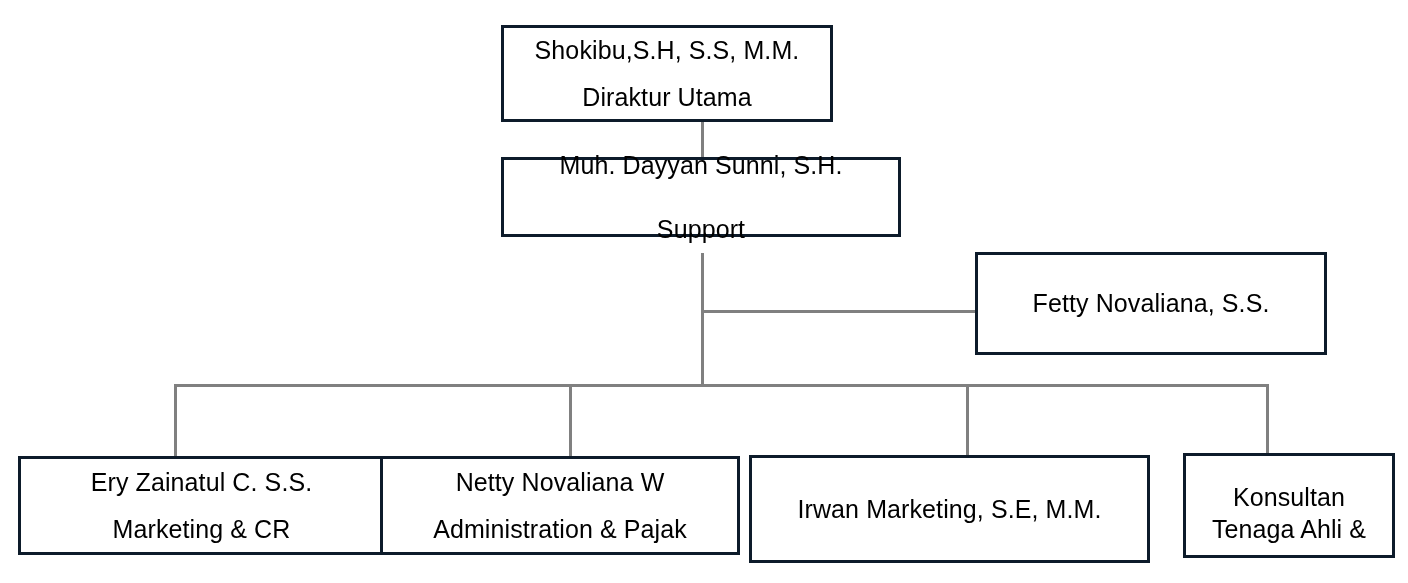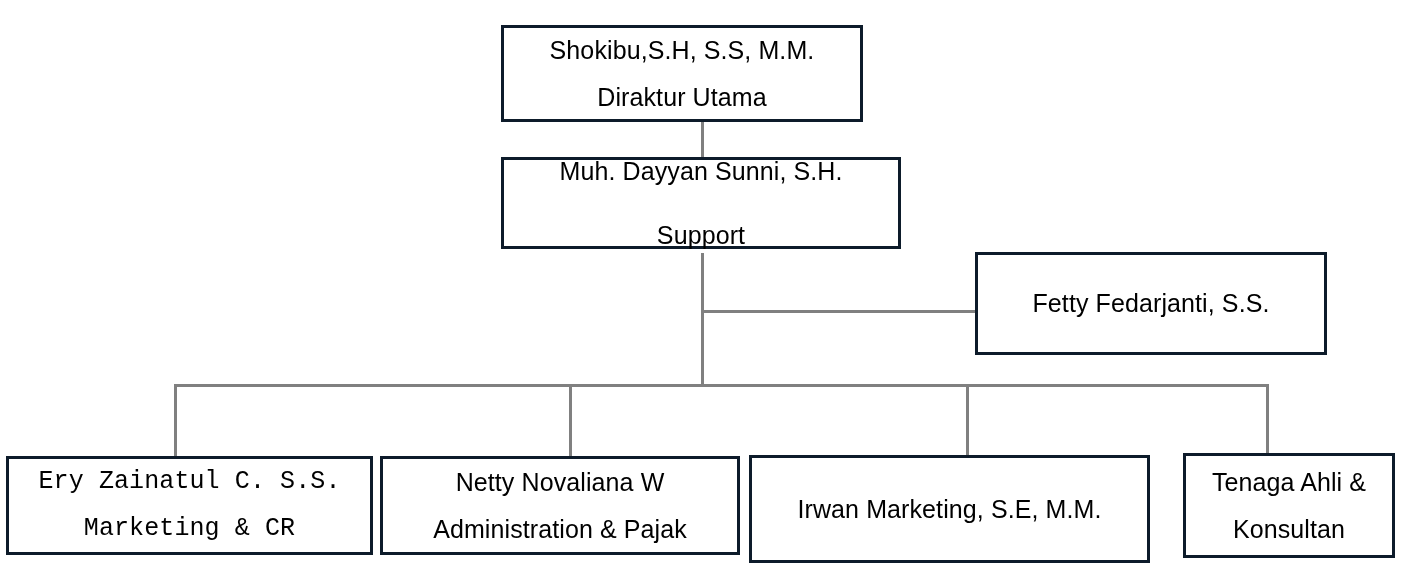--- a/index.html
+++ b/index.html
@@ -64,46 +64,46 @@
 
   <div class="connector h" style="left:701px; top:310px; width:277px;"></div>
 
   <div class="connector h" style="left:174px; top:384px; width:1095px;"></div>
 
   <div class="connector v" style="left:174px; top:384px; height:73px;"></div>
   <div class="connector v" style="left:569px; top:384px; height:73px;"></div>
   <div class="connector v" style="left:966px; top:384px; height:73px;"></div>
   <div class="connector v" style="left:1266px; top:384px; height:70px;"></div>
 
-  <div class="node-box" style="left:501px; top:25px; width:362px; height:97px;">
+  <div class="node-box" style="left:501px; top:25px; width:332px; height:97px;">
     <span class="node-line name">Shokibu,S.H, S.S, M.M.</span>
     <span class="node-line role">Diraktur Utama</span>
   </div>
 
-  <div class="node-box" style="left:501px; top:157px; width:400px; height:92px;gap:16px;">
+  <div class="node-box" style="left:501px; top:157px; width:400px; height:80px;gap:16px;">
     <span class="node-line name">Muh. Dayyan Sunni, S.H.</span>
     <span class="node-line role">Support</span>
   </div>
 
   <div class="node-box" style="left:975px; top:252px; width:352px; height:103px;">
-    <span class="node-line name">Fetty Fedarjanti, S.S.</span>
+    <span class="node-line name">Fetty Novaliana, S.S.</span>
   </div>
 
-  <div class="node-box" style="left:6px; top:456px; width:367px; height:99px;font-family:Liberation Mono, monospace;">
+  <div class="node-box" style="left:18px; top:456px; width:367px; height:99px;">
     <span class="node-line name">Ery Zainatul C. S.S.</span>
     <span class="node-line role">Marketing &amp; CR</span>
   </div>
 
   <div class="node-box" style="left:380px; top:456px; width:360px; height:99px;text-align:right;">
     <span class="node-line name">Netty Novaliana W</span>
     <span class="node-line role">Administration &amp; Pajak</span>
   </div>
 
   <div class="node-box" style="left:749px; top:455px; width:401px; height:108px;">
     <span class="node-line name">Irwan Marketing, S.E, M.M.</span>
   </div>
 
   <div class="node-box" style="left:1183px; top:453px; width:212px; height:105px;">
+    <span class="node-line role">Konsultan</span>
     <span class="node-line name">Tenaga Ahli &amp;</span>
-    <span class="node-line role">Konsultan</span>
   </div>
 
 </div>
 
 </body></html>

